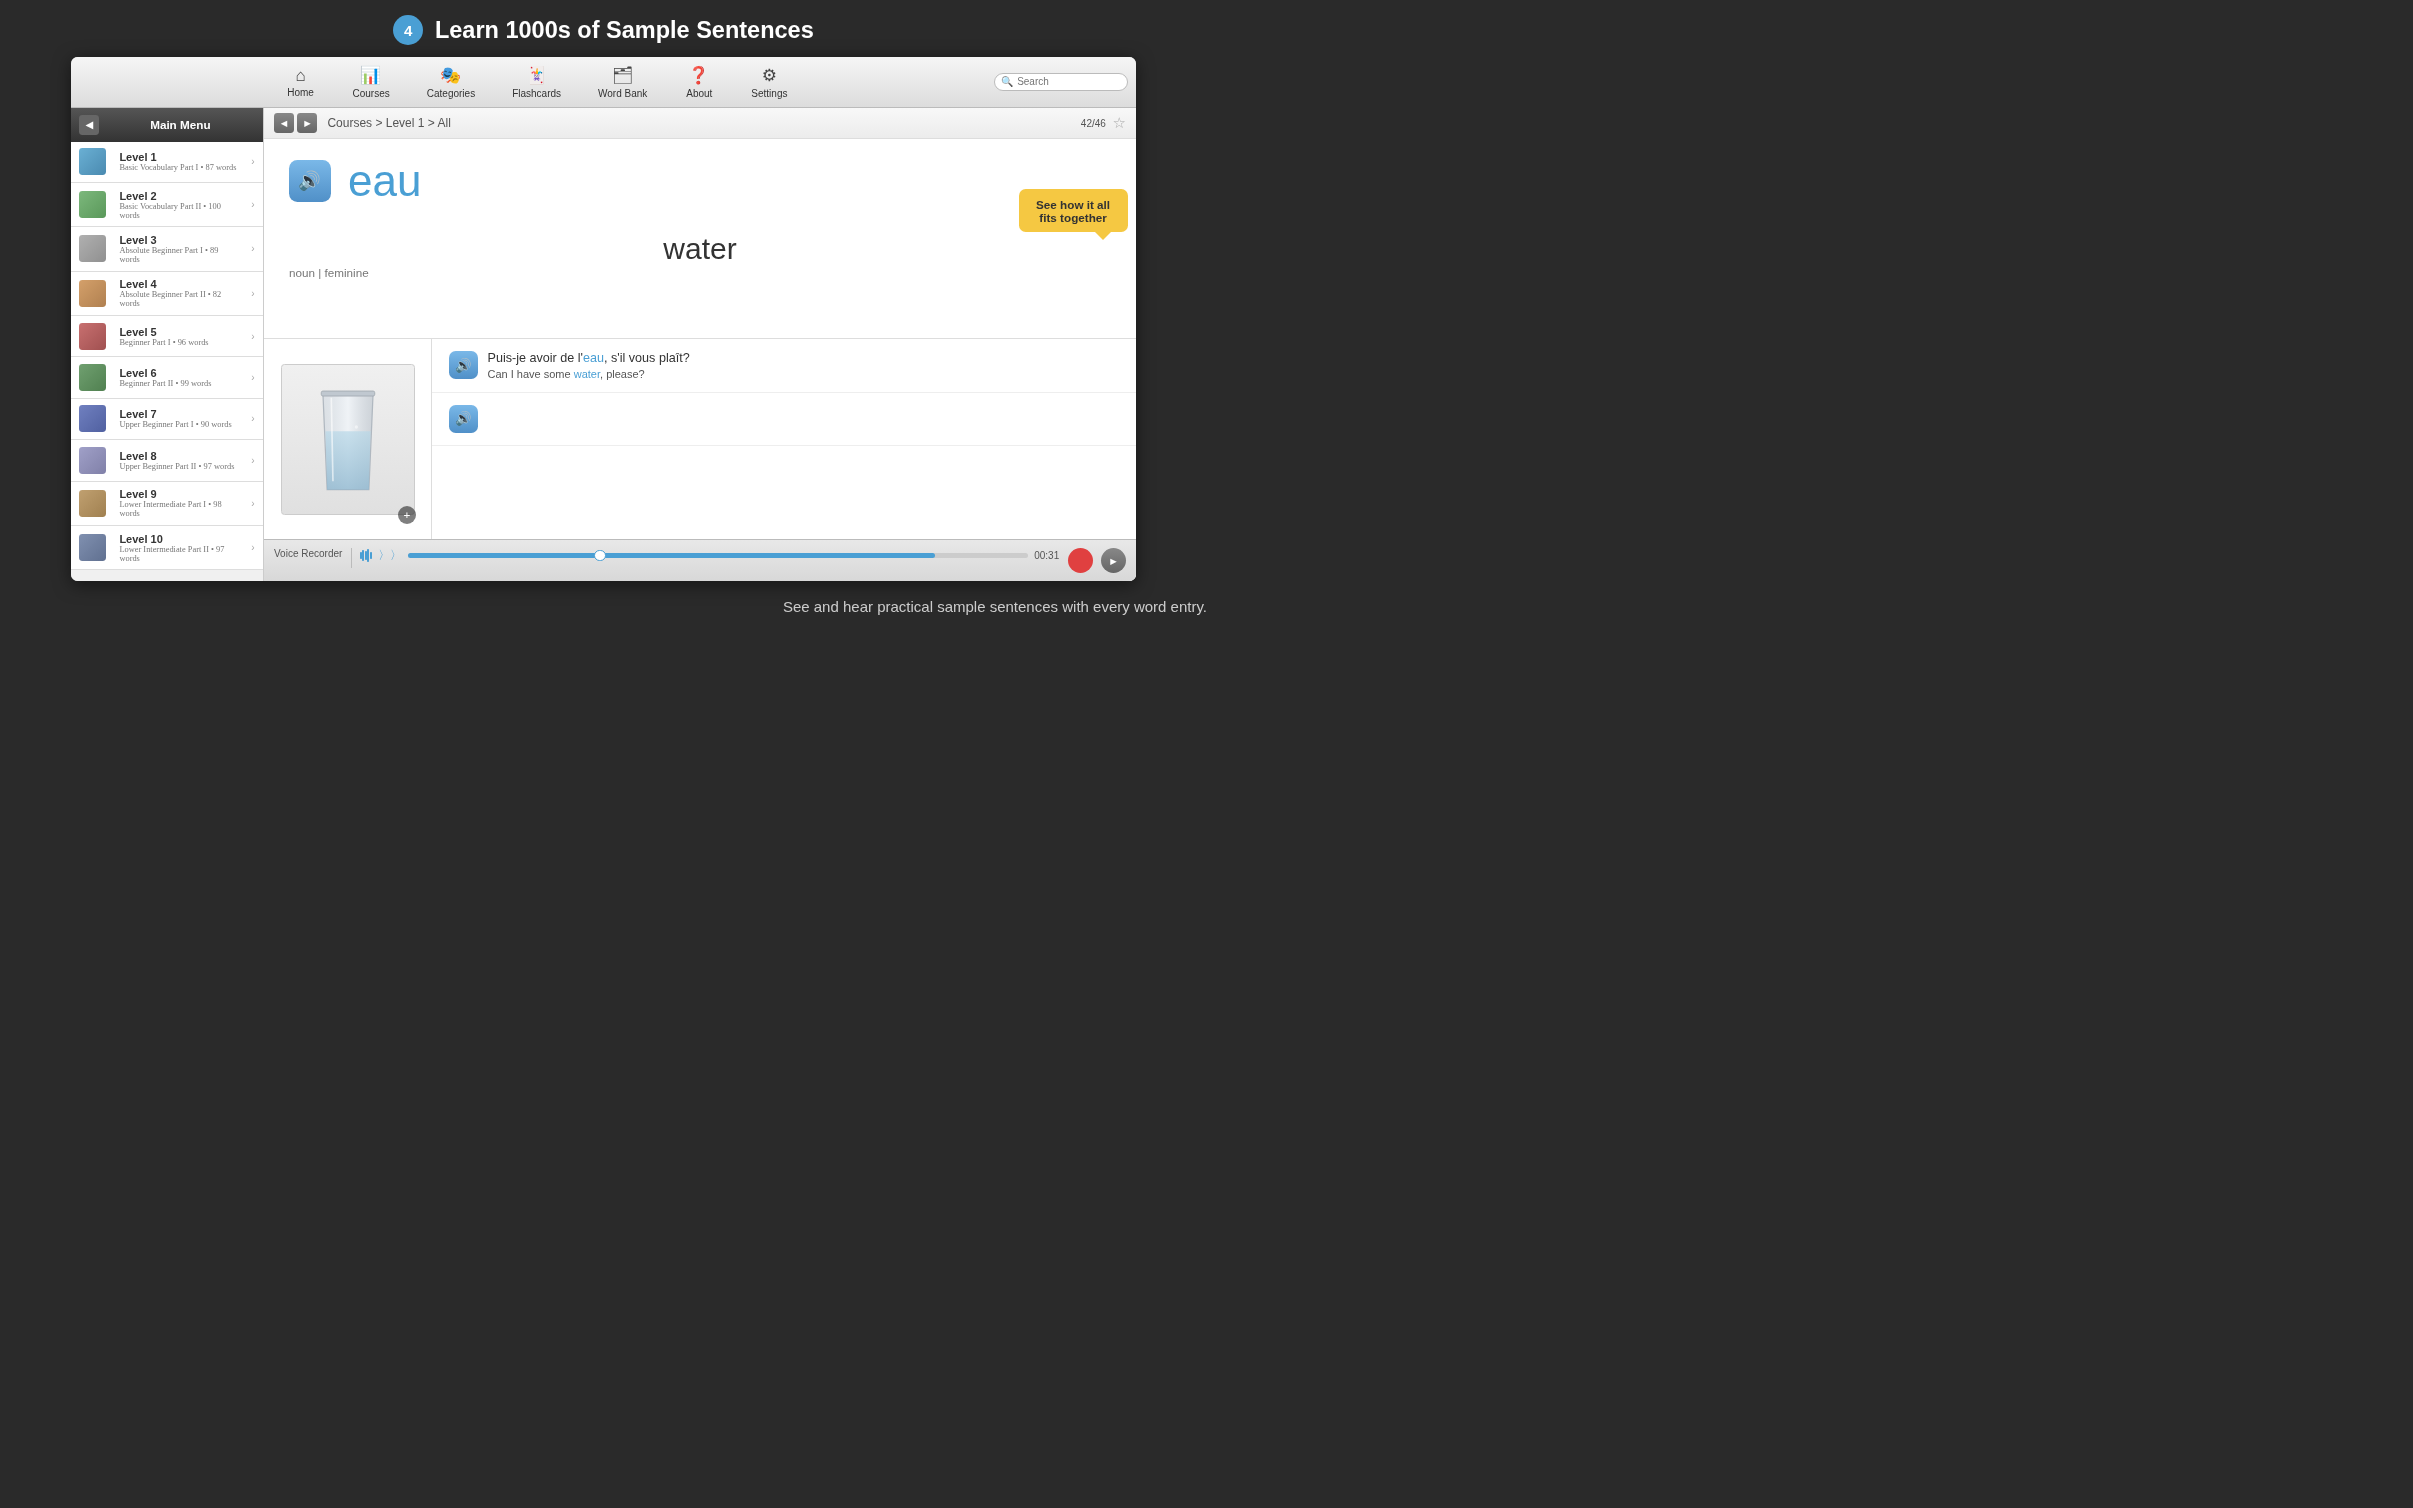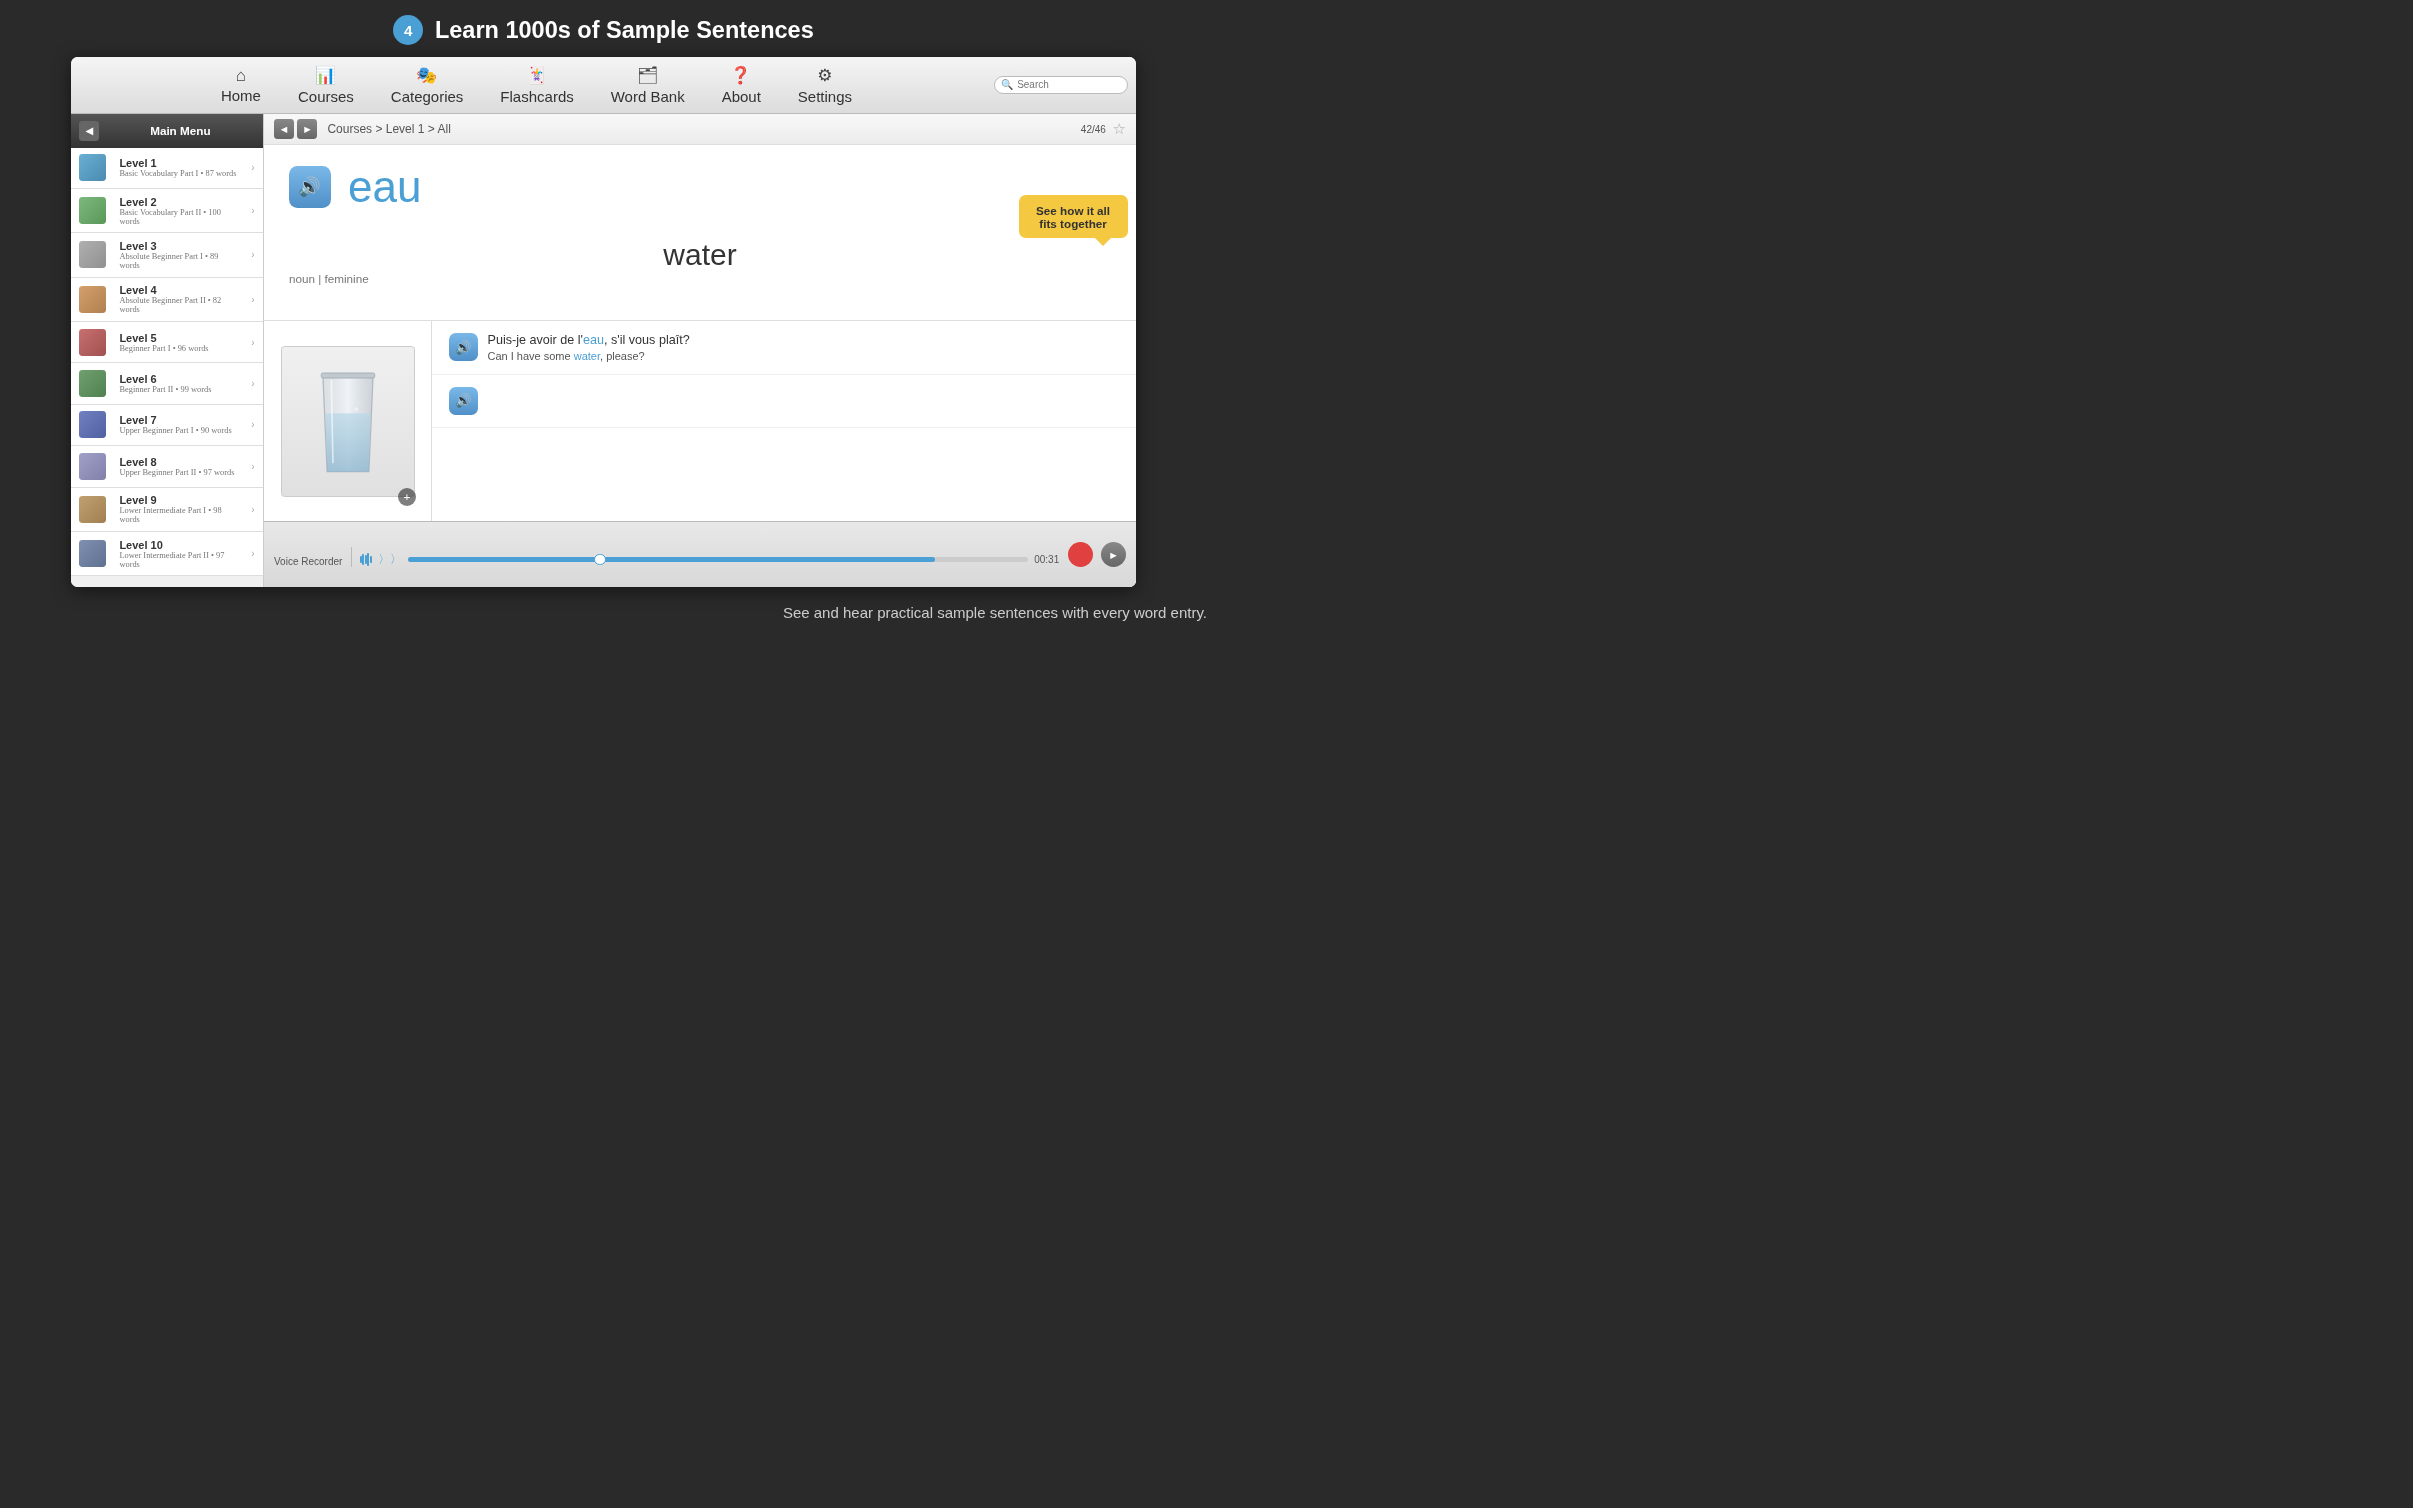--- a/index.html
+++ b/index.html
@@ -88,21 +88,21 @@
       border-radius: 5px;
       min-width: 50px;
     }
 
     .toolbar-icon {
       font-size: 17px;
       color: #444;
     }
 
     .toolbar-label {
-      font-size: 15px;
+      font-size: 10px;
       color: #333;
     }
 
     .toolbar-search {
       margin-left: auto;
       display: flex;
       align-items: center;
       background: white;
       border: 0.8px solid #bbb;
       border-radius: 10px;
@@ -460,22 +460,22 @@
 
     .sentence-english .highlight {
       color: #4a9fd4;
     }
 
     
     .voice-recorder {
       background: linear-gradient(to bottom, #e8e8e8, #d8d8d8);
       border-top: 0.8px solid #bbb;
       display: flex;
-      align-items: flex-end;
-      padding: 20px 10px;
+      align-items: flex-start;
+      padding: 8px 10px;
       gap: 8.4px;
     }
 
     .recorder-label {
       font-size: 10px;
       color: #555;
       min-width: 67px;
     }
 
     .progress-area {

